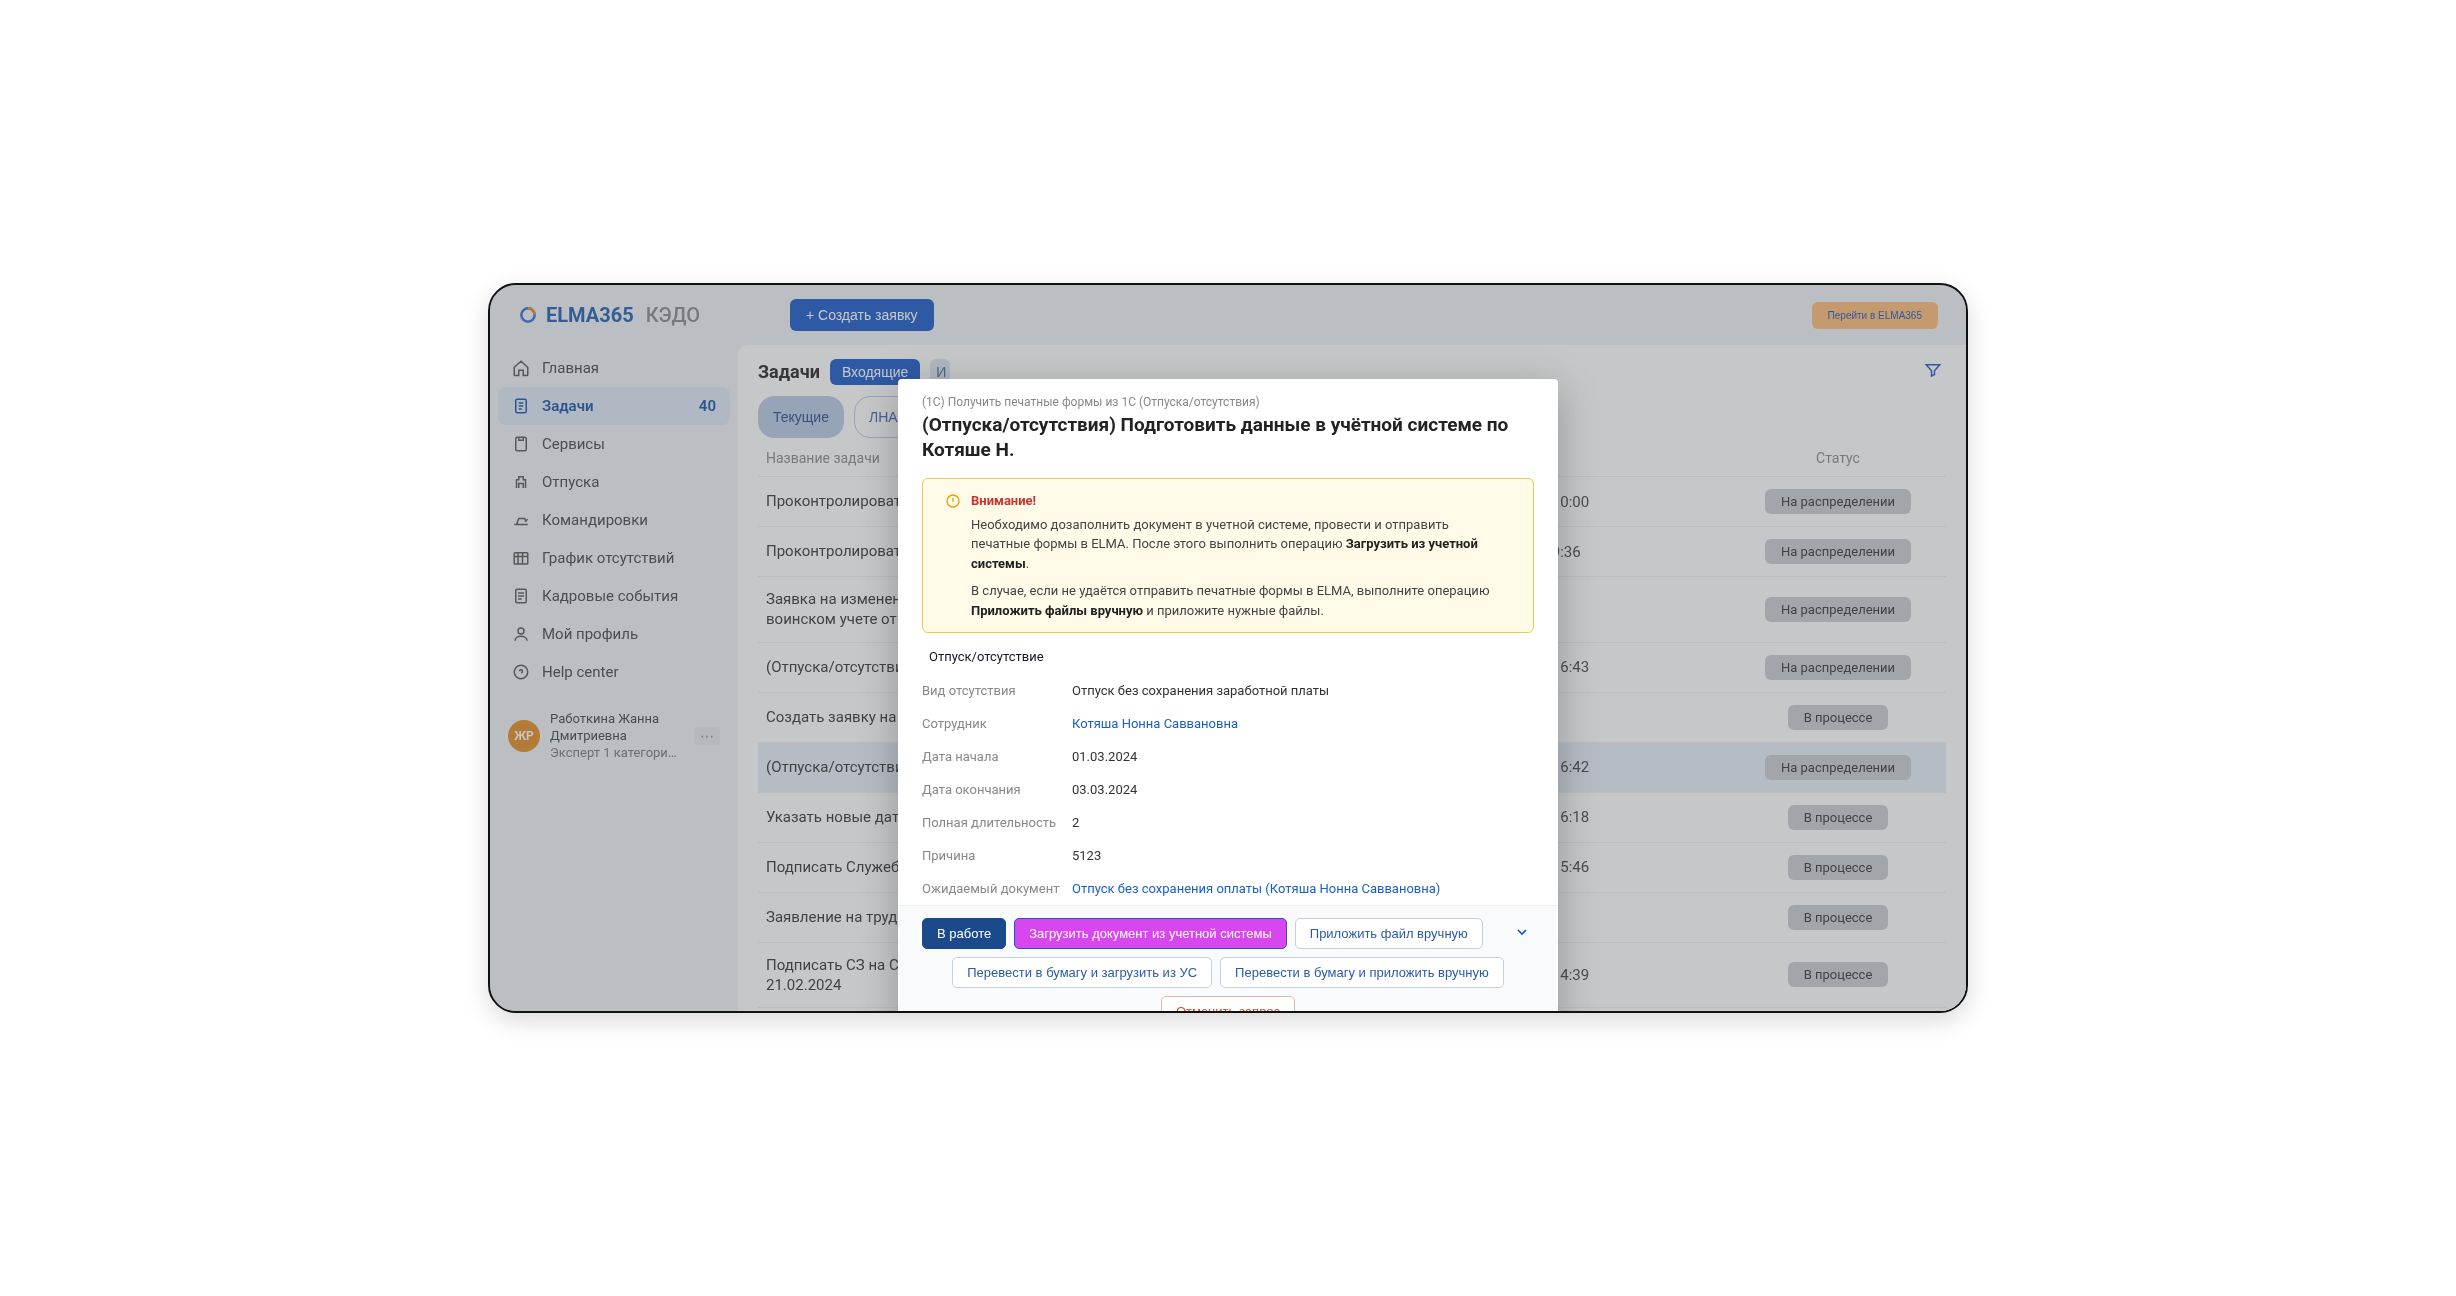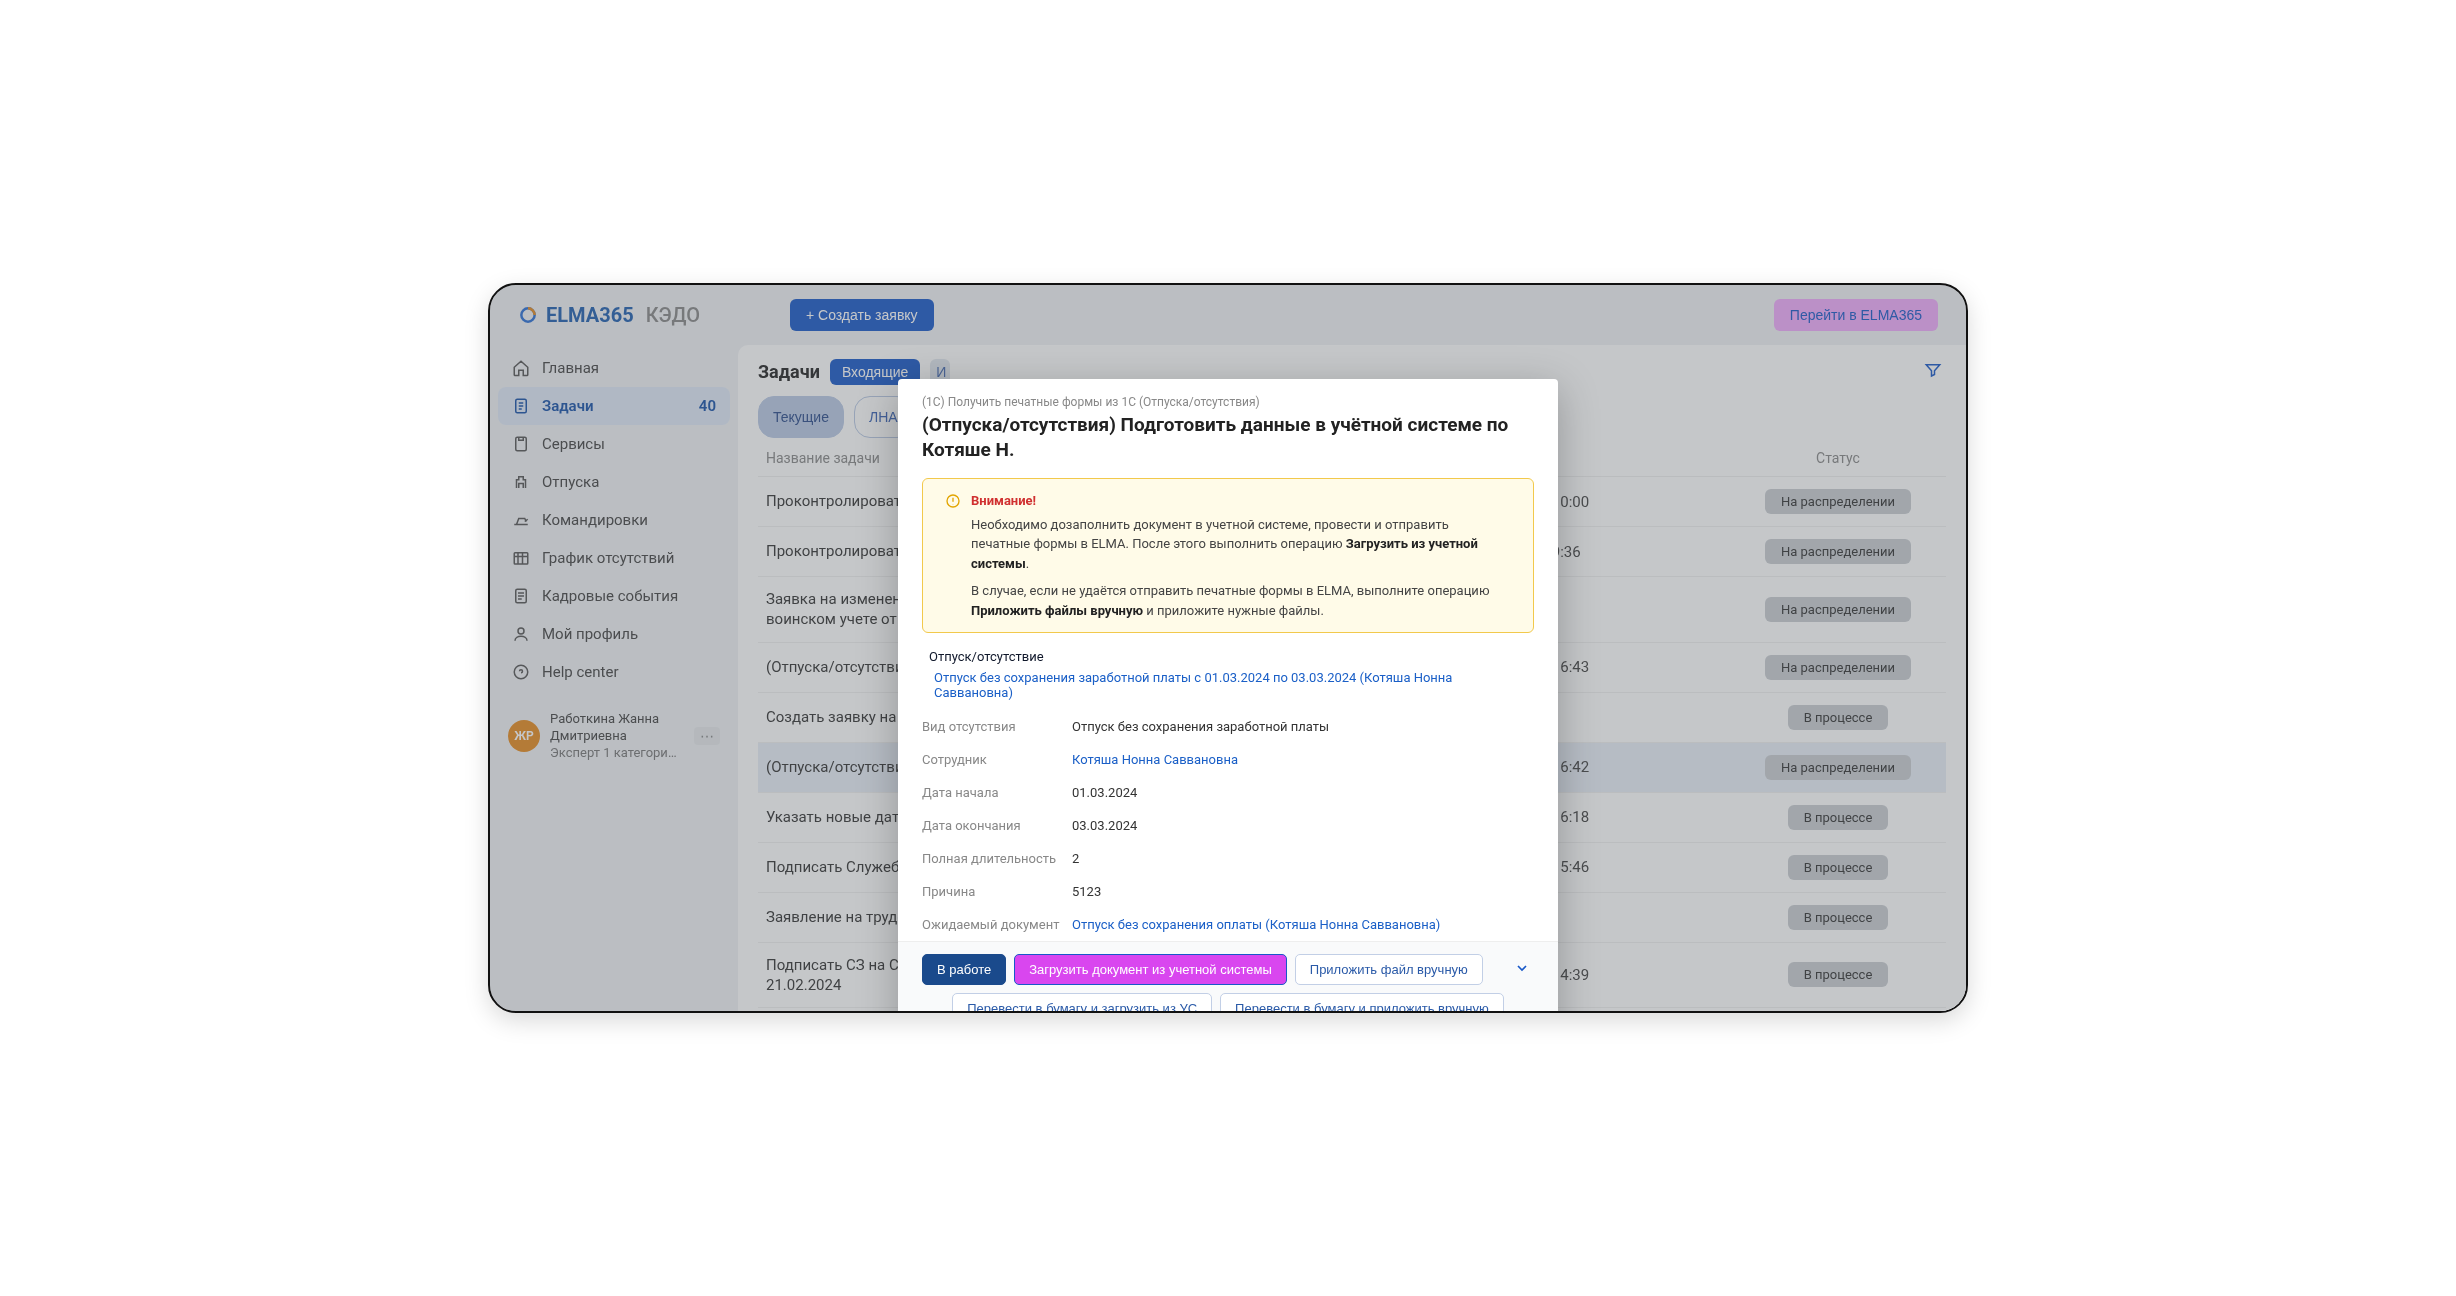--- a/index.html
+++ b/index.html
@@ -32,22 +32,22 @@
     display:flex; align-items:center; padding: 14px 28px;
   }
   .logo { display:flex; align-items:center; gap:8px; color:#1f5fb0; font-weight:700; font-size:20px; }
   .logo .mark { color:#2a6fd6; width:20px; height:20px; }
   .logo .kedo { color:#888; font-weight:500; margin-left:4px;}
   .create-btn {
     margin-left: 90px; background:#1858c8; color:#fff; border:none;
     padding:8px 16px; border-radius:6px; font-size:14px; font-weight:500;
   }
   .goto-btn {
-    margin-left:auto; background:#f0abfc; color:#1858c8; border:none;
-    padding:8px 16px; border-radius:6px; font-size:14px;
+    margin-left:auto; background:#fdba74; color:#1858c8; border:none;
+    padding:8px 16px; border-radius:6px; font-size:10px;
   }
   
   .body { display:flex; flex:1; overflow:hidden; }
   .sidebar {
     width: 248px; padding: 4px 8px; display:flex; flex-direction:column;
   }
   .nav-item {
     display:flex; align-items:center; gap:12px; padding:10px 14px; border-radius:8px;
     color:#444; cursor:pointer; font-size:15px;
   }
@@ -342,21 +342,20 @@
               <circle cx="12" cy="12" r="9"></circle>
               <path d="M12 7v6M12 16.5v.5"></path>
             </svg>
         <div>
           <div class="alert-title">Внимание!</div>
           <p><span>Необходимо дозаполнить документ в учетной системе, провести и отправить печатные формы в ELMA. После этого выполнить операцию </span><b>Загрузить из учетной системы</b><span>.</span></p>
           <p style="margin-top:8px"><span>В случае, если не удаётся отправить печатные формы в ELMA, выполните операцию </span><b>Приложить файлы вручную</b><span> и приложите нужные файлы.</span></p>
         </div>
       </div>
       <div class="section-label">Отпуск/отсутствие</div>
-      <a class="link" style="padding-left:12px; display:block;">Отпуск без сохранения заработной платы с 01.03.2024 по 03.03.2024 (Котяша Нонна Саввановна)</a>
       <div class="fields" id="modal-fields">
             <div class="field">
               <div class="field-label">Вид отсутствия</div>
     <div class="field-value ">Отпуск без сохранения заработной платы</div>
             </div>
             <div class="field">
               <div class="field-label">Сотрудник</div>
     <div class="field-value link">Котяша Нонна Саввановна</div>
             </div>
             <div class="field">

